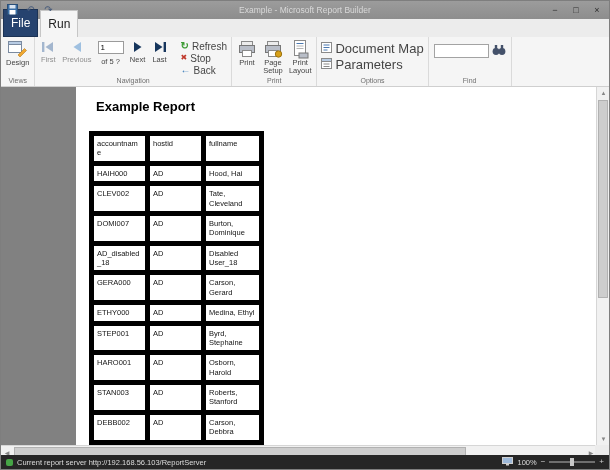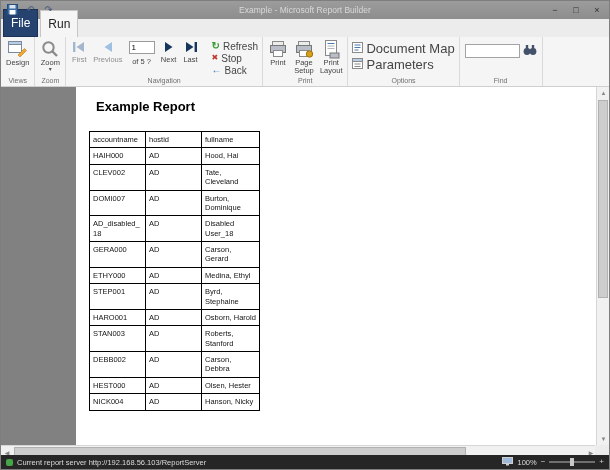--- a/index.html
+++ b/index.html
@@ -78,21 +78,21 @@
     font-size: 8px; font-family: "Liberation Sans", sans-serif; padding: 0 2px;
   }
 
   
   .content { position: absolute; top: 86px; left: 0; width: 596px; height: 358px; background: #818181; overflow: hidden; }
   .page { position: absolute; left: 75px; top: 0; width: 521px; height: 100%; background: #ffffff; overflow: hidden; }
   .report-title { position: absolute; left: 20px; top: 12px; font-size: 13px; font-weight: bold; color: #000; }
 
   table.report { position: absolute; left: 13px; top: 44px; border-collapse: collapse; }
   table.report th, table.report td {
-    border: 1px solid #000000; font-size: 7.5px; font-weight: normal; color: #141414;
+    border: 5px solid #000000; font-size: 7.5px; font-weight: normal; color: #141414;
     text-align: left; vertical-align: top; padding: 3px 3px; line-height: 1.25;
     overflow-wrap: anywhere;
   }
   table.report th:nth-child(1), table.report td:nth-child(1) { width: 56px; }
   table.report th:nth-child(2), table.report td:nth-child(2) { width: 56px; }
   table.report th:nth-child(3), table.report td:nth-child(3) { width: 58px; }
 
   
   .vscroll { position: absolute; top: 86px; right: 0; width: 13px; height: 358px; background: #f1f1f1; border-left: 1px solid #d6d6d6; }
   .hscroll { position: absolute; top: 444px; left: 0; width: 596px; height: 12px; background: #f1f1f1; border-top: 1px solid #d6d6d6; }
@@ -163,35 +163,20 @@
                 <rect x="1.5" y="3.5" width="13" height="3" fill="#b8cce4" stroke="#7a8aa0"></rect>
                 <path d="M11 17 L17.5 10.5 L19.5 12.5 L13 19 Z" fill="#f0a830" stroke="#b07820" stroke-width="0.6"></path>
               </svg>
           </span>
           <span class="big-btn-label">Design</span>
         </div>
       </div>
       <div class="group-label">Views</div>
     </div>
 
-    <div class="group">
-      <div class="group-body">
-        <div class="big-btn">
-          <span class="icon">
-            <svg width="20" height="20">
-                <circle cx="8.5" cy="8.5" r="5.2" fill="none" stroke="#8a8a8a" stroke-width="2"></circle>
-                <line x1="12.5" y1="12.5" x2="17" y2="17" stroke="#8a8a8a" stroke-width="2.4"></line>
-              </svg>
-          </span>
-          <span class="big-btn-label">Zoom</span>
-          <span class="dd-arrow">▾</span>
-        </div>
-      </div>
-      <div class="group-label">Zoom</div>
-    </div>
 
     <div class="group">
       <div class="group-body nav-body">
         <div class="big-btn nav-btn">
           <span class="icon">
             <svg width="16" height="12">
                 <rect x="2" y="1" width="2.4" height="10" fill="#a3b6ce"></rect>
                 <path d="M13 1 L5.5 6 L13 11 Z" fill="#a3b6ce"></path>
               </svg>
           </span>

